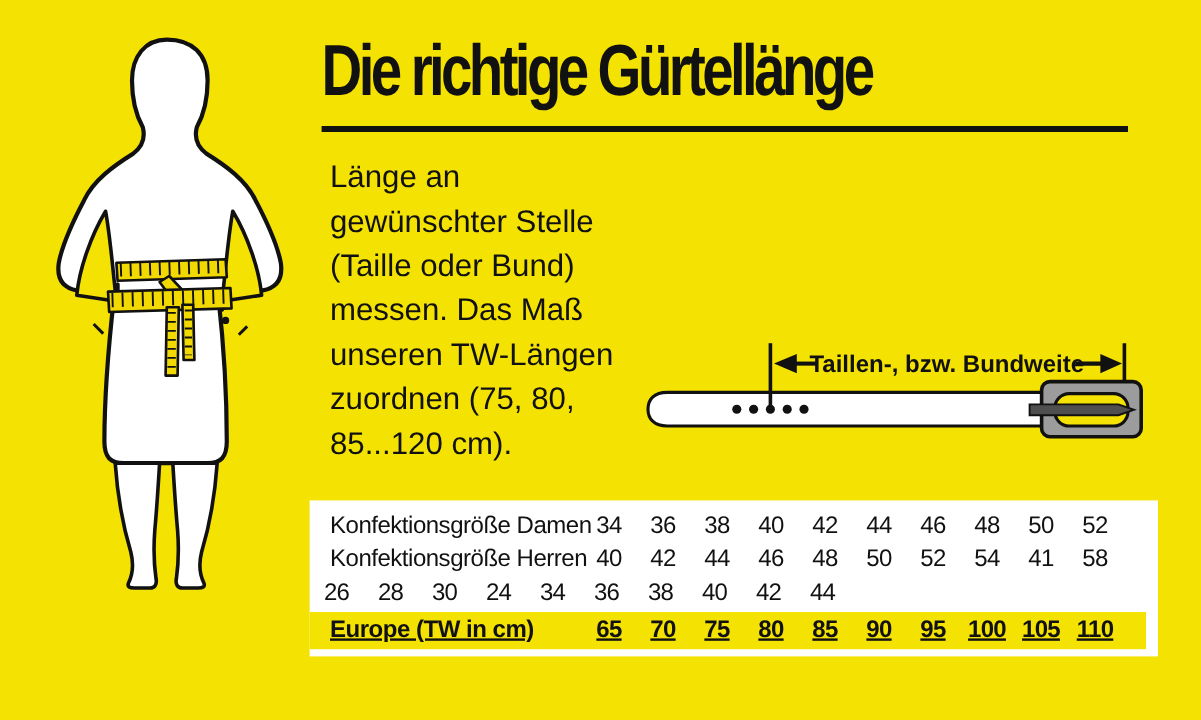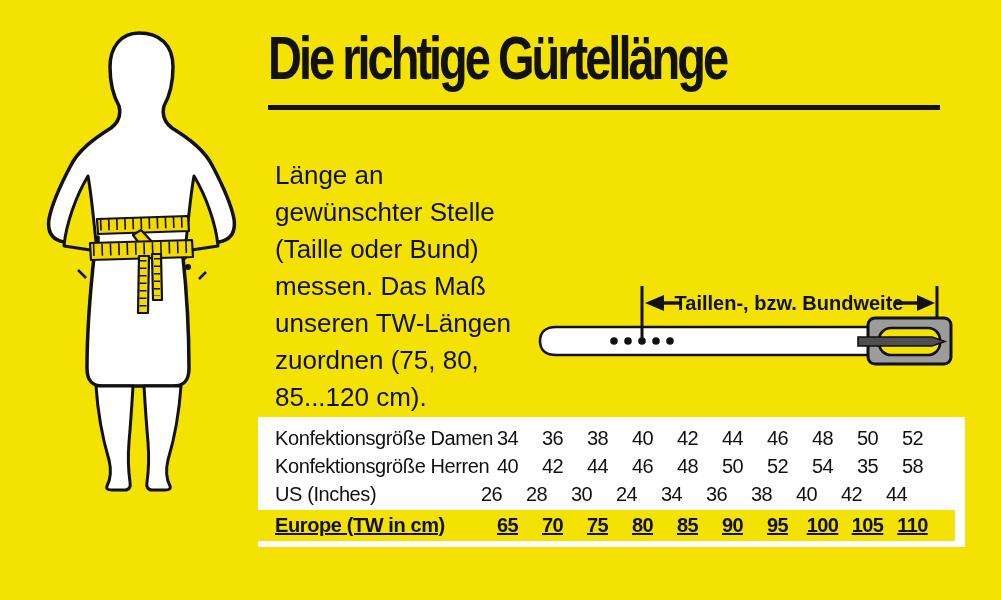--- a/index.html
+++ b/index.html
@@ -24,21 +24,21 @@
     transform:scaleY(1.28); transform-origin:left bottom;
   }
   .title-underline{
     position:absolute; left:268px; top:105px;
     width:672px; height:5px; background:var(--ink);
   }
 
   
   .intro{
     position:absolute; top:129px;
-    font-size:26px; line-height:37px; white-space:pre-line;margin-top:28px;
+    font-size:26px; line-height:37px; white-space:pre-line;
   }
   .intro.left{left:275px; width:245px;}
   .intro.right{left:538px; width:410px;}
 
   
   .belt-label{
     font-family:"Liberation Sans","DejaVu Sans",sans-serif;
     font-size:20px; font-weight:700;
   }
 
@@ -179,26 +179,25 @@
           <span class="tlabel">Konfektionsgröße Herren</span>
           <span class="tvals">
             <span class="tcell">40</span>
             <span class="tcell">42</span>
             <span class="tcell">44</span>
             <span class="tcell">46</span>
             <span class="tcell">48</span>
             <span class="tcell">50</span>
             <span class="tcell">52</span>
             <span class="tcell">54</span>
-            <span class="tcell">35</span>
+            <span class="tcell">41</span>
             <span class="tcell">58</span>
           </span>
         </div>
         <div class="trow">
-          <span class="tlabel">US (Inches)</span>
           <span class="tvals">
             <span class="tcell">26</span>
             <span class="tcell">28</span>
             <span class="tcell">30</span>
             <span class="tcell">24</span>
             <span class="tcell">34</span>
             <span class="tcell">36</span>
             <span class="tcell">38</span>
             <span class="tcell">40</span>
             <span class="tcell">42</span>

